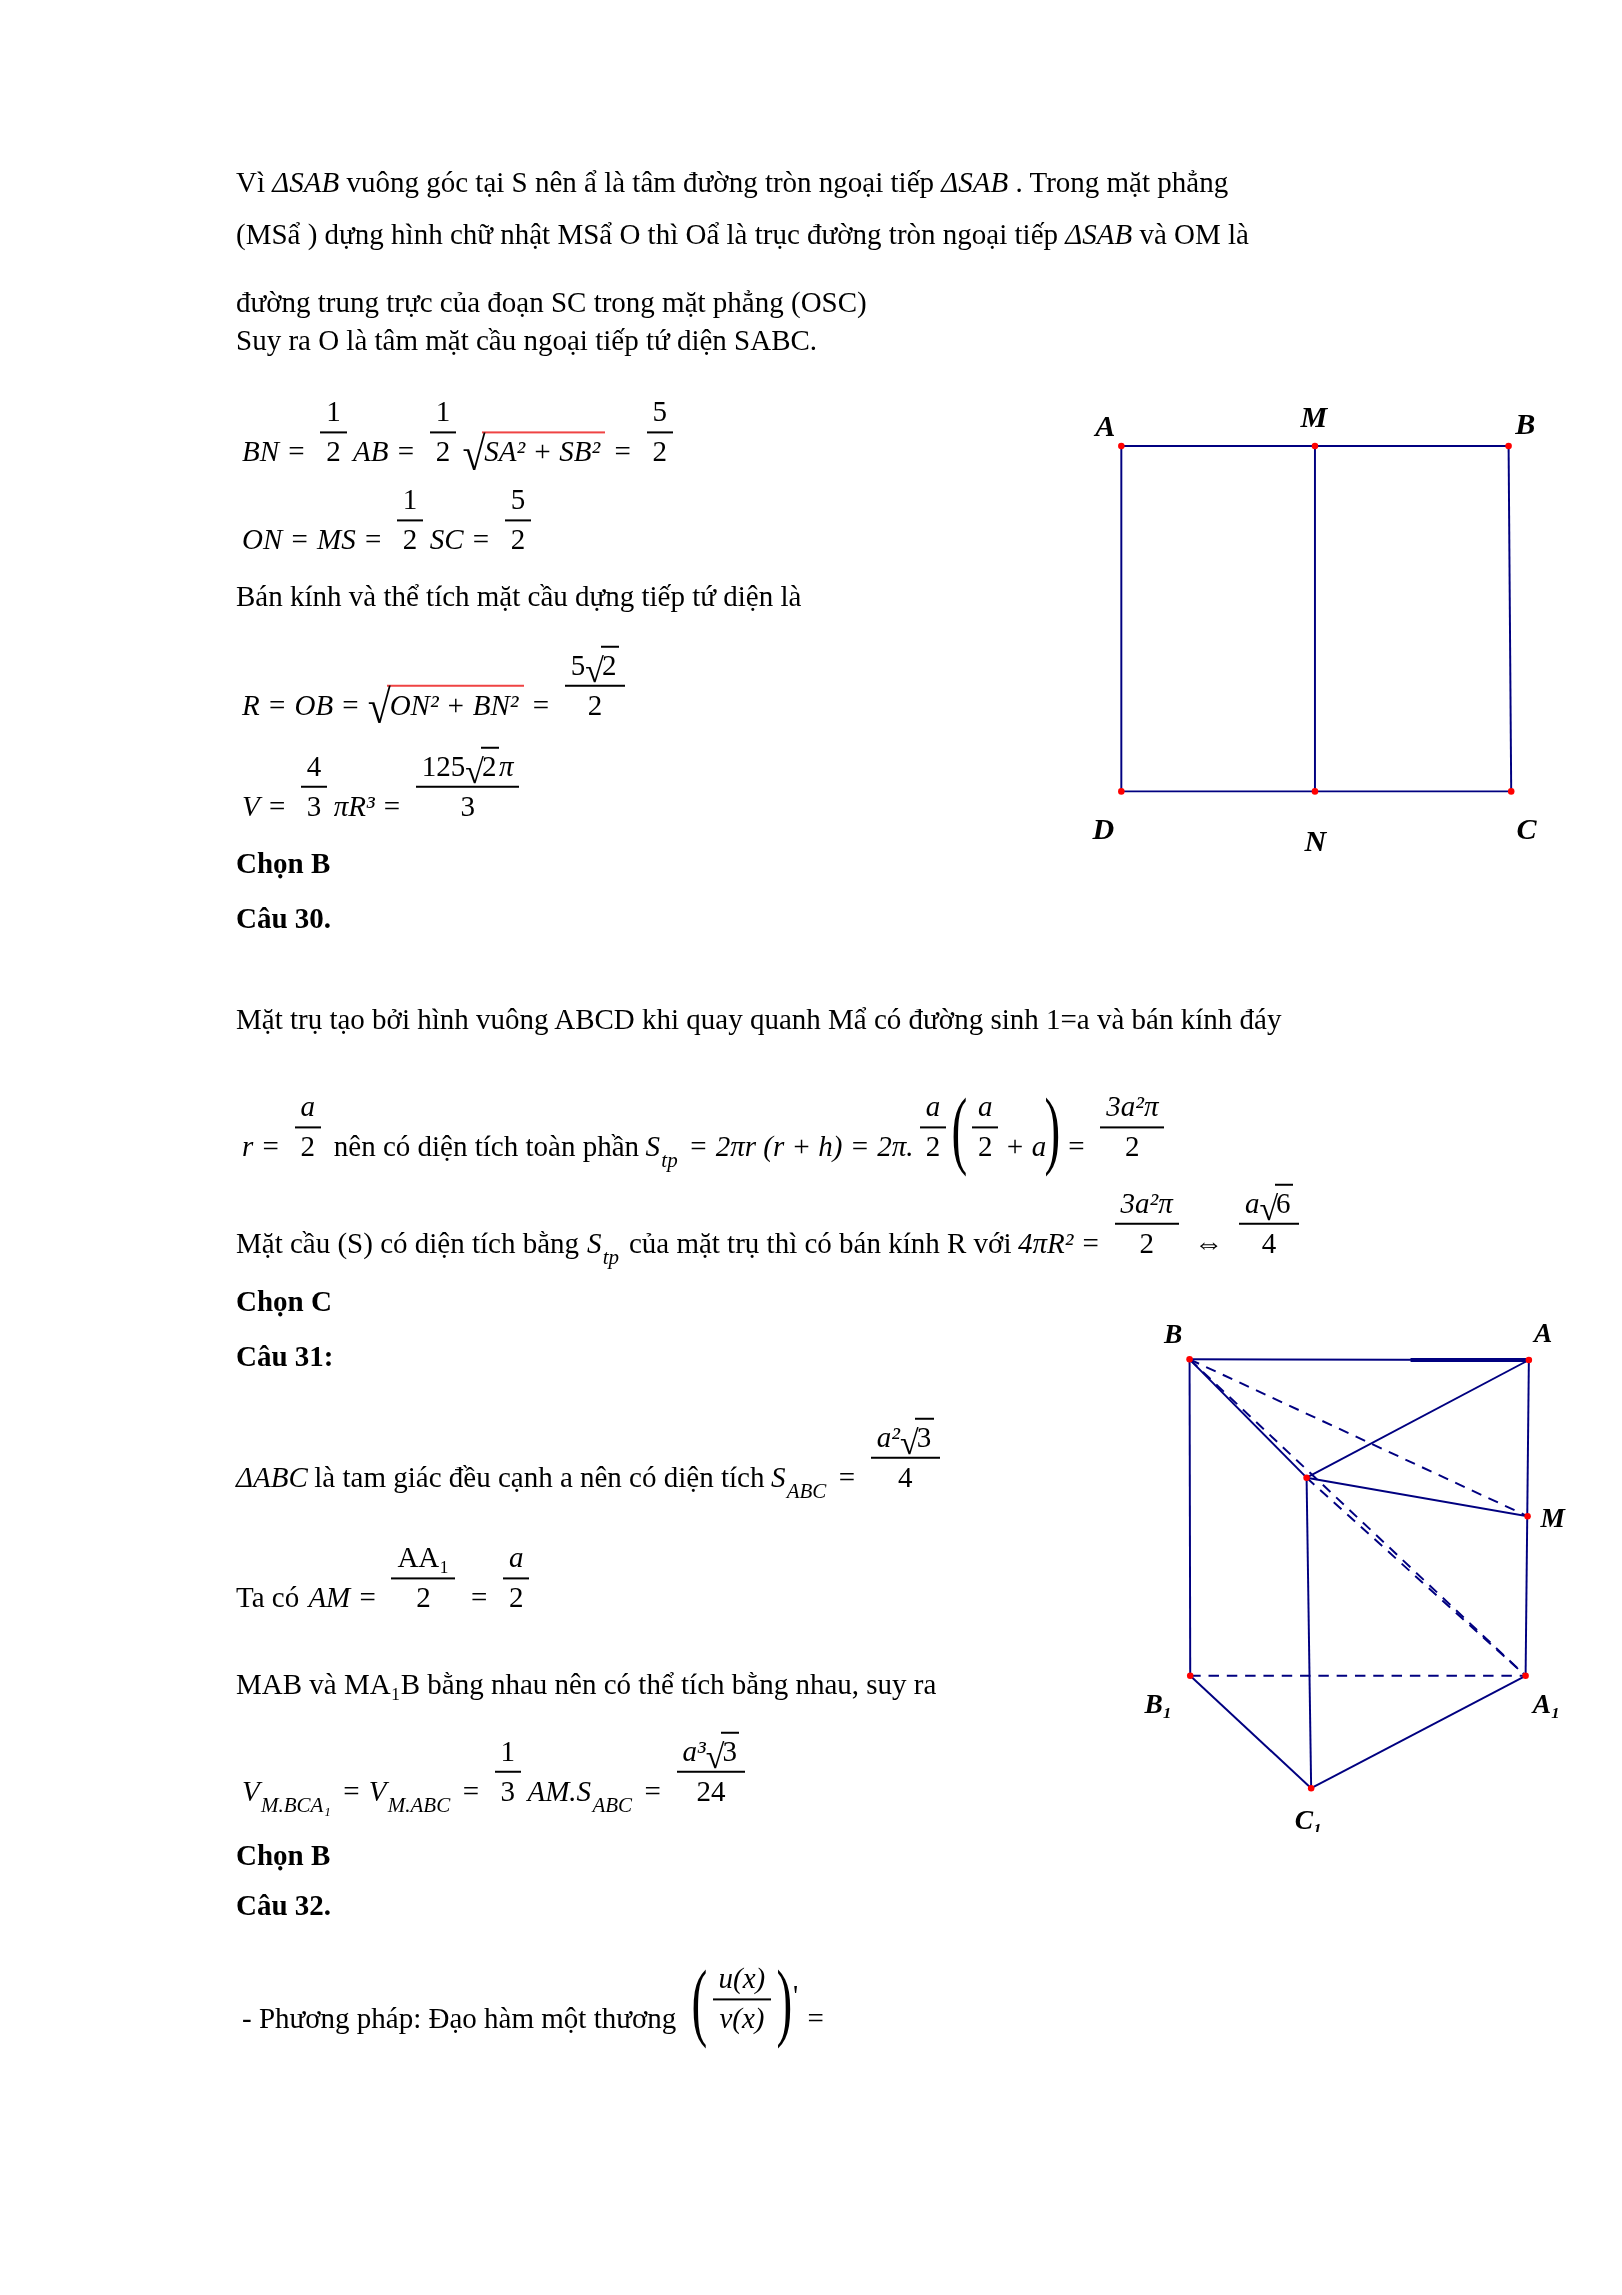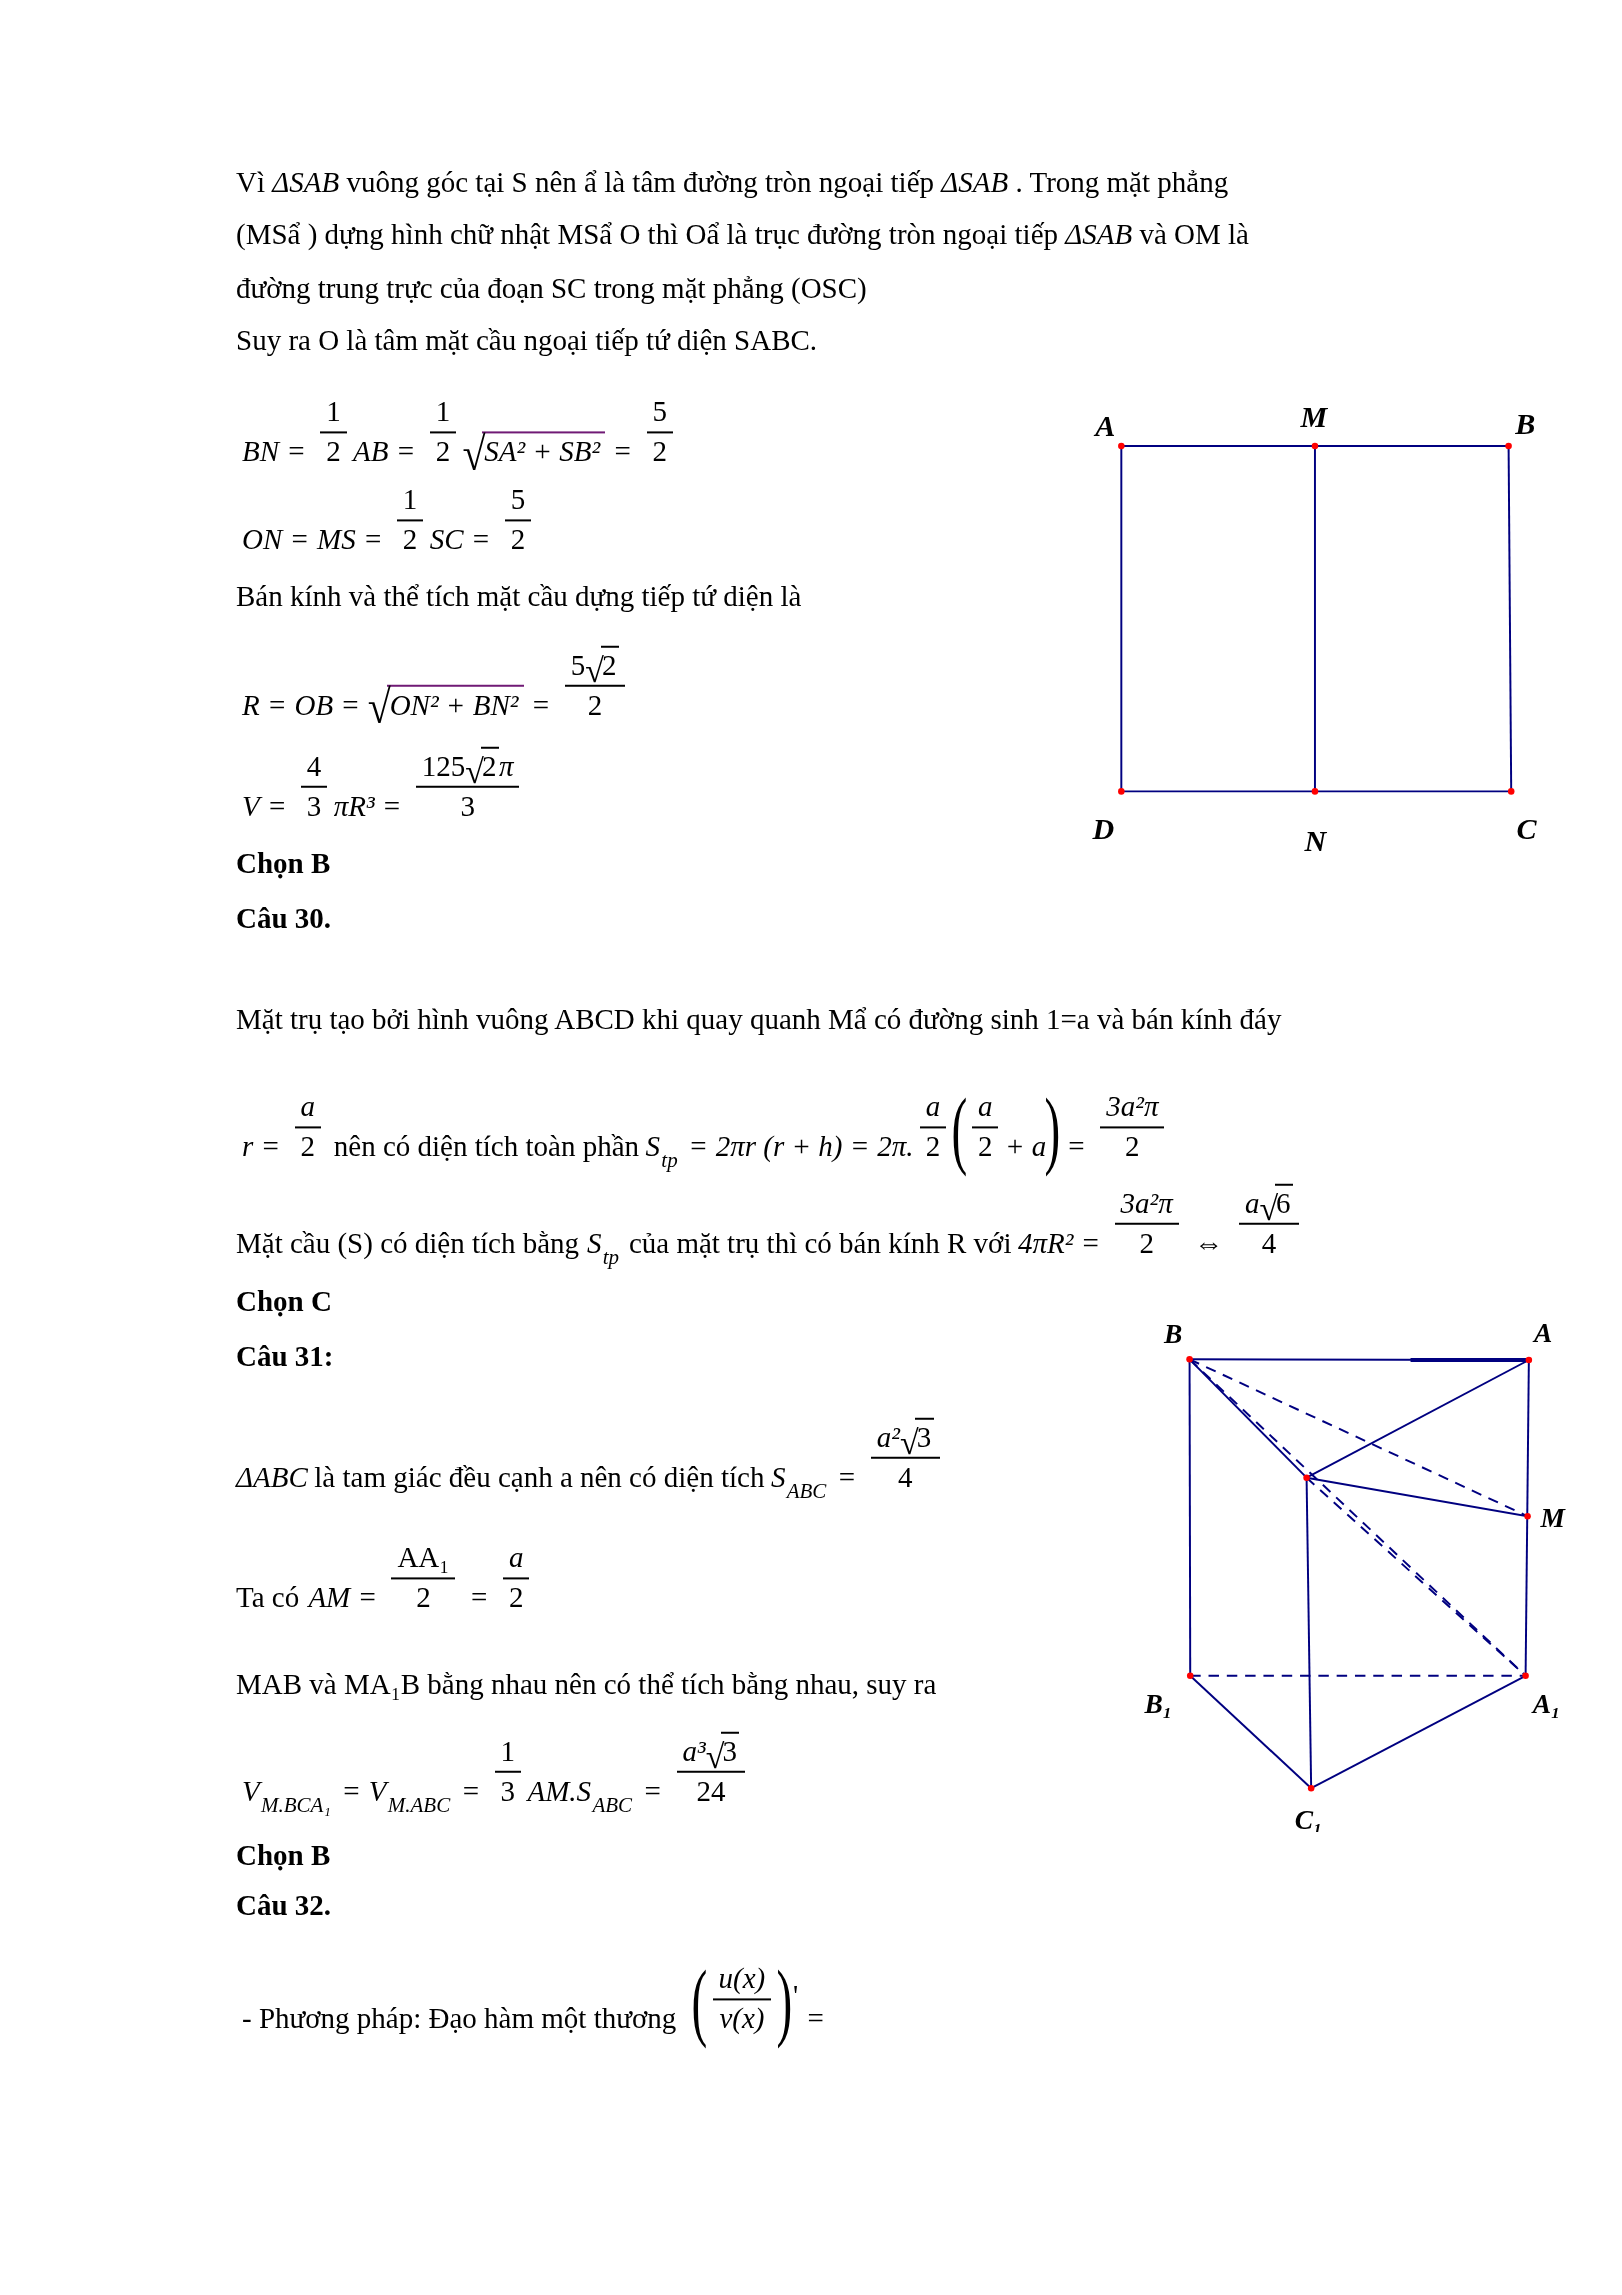--- a/index.html
+++ b/index.html
@@ -14,21 +14,21 @@
   .c{position:absolute;display:flex;align-items:flex-end;transform:translateY(-50%);
      font-size:29px;white-space:nowrap;}
   .op{margin:0 9.2px;}
   
   .fr{display:inline-flex;flex-direction:column;align-items:center;margin:0 6.5px;text-align:center;}
   .fr .nu{display:inline-flex;align-items:flex-end;justify-content:center;
           border-bottom:2px solid #000;padding:0 5.9px 2.6px;}
   .fr .de{padding-top:2.6px;}
   
   .rt{font-size:42px;line-height:26px;margin-right:-3.9px;transform:scaleY(1.12);transform-origin:70% 90%;}
-  .rc{border-top:2px solid #701a75;padding:2.6px 5.2px 0 2.6px;font-style:italic;}
+  .rc{border-top:2px solid #ef4444;padding:2.6px 5.2px 0 2.6px;font-style:italic;}
   .rt2{font-size:34px;line-height:23.6px;margin-right:-3.3px;}
   .rc2{border-top:2px solid #000;padding:1.3px 2.6px 0 1.3px;}
   
   .sb{font-size:21px;font-style:italic;position:relative;top:9.8px;margin:0 3.3px 0 1.3px;}
   
   .gp{font-size:86px;line-height:0.78;font-weight:400;transform:scaleX(0.55);margin:0 -7.9px;}
   
   .pm{font-size:29px;position:relative;top:-23.6px;margin-left:2.6px;}
   
   .dg{position:absolute;}
@@ -38,21 +38,21 @@
   .dt{fill:#ff0000;stroke:none;}
   .lb{font-family:"Liberation Serif","DejaVu Serif",serif;font-size:46px;font-weight:bold;font-style:italic;fill:#000;}
 </style>
 </head>
 <body>
 
 <div class="page">
 
   <div class="t" style="left:236px;top:216px"><span>(MSẩ ) dựng hình chữ nhật MSẩ O thì Oẩ  là trục đường tròn ngoại tiếp </span><span class="it">ΔSAB</span><span> và OM là</span></div>
   <div class="t" style="left:236px;top:164px"><span>Vì </span><span class="it">ΔSAB</span><span> vuông góc tại S nên ẩ  là tâm đường tròn ngoại tiếp </span><span class="it">ΔSAB</span><span> . Trong mặt phẳng</span></div>
-  <div class="t" style="left:236px;top:270px">đường trung trực của đoạn SC trong mặt phẳng (OSC)</div>
+  <div class="t" style="left:236px;top:284px">đường trung trực của đoạn SC trong mặt phẳng (OSC)</div>
   <div class="t" style="left:236px;top:322px">Suy ra O là tâm mặt cầu ngoại tiếp tứ diện SABC.</div>
 
   <div class="c" style="left:242px;top:432px">
     <span class="it">BN</span>
     <span class="op">=</span>
     <span class="fr">
         <span class="nu">
           <span>1</span>
         </span>
         <span class="de">2</span>

